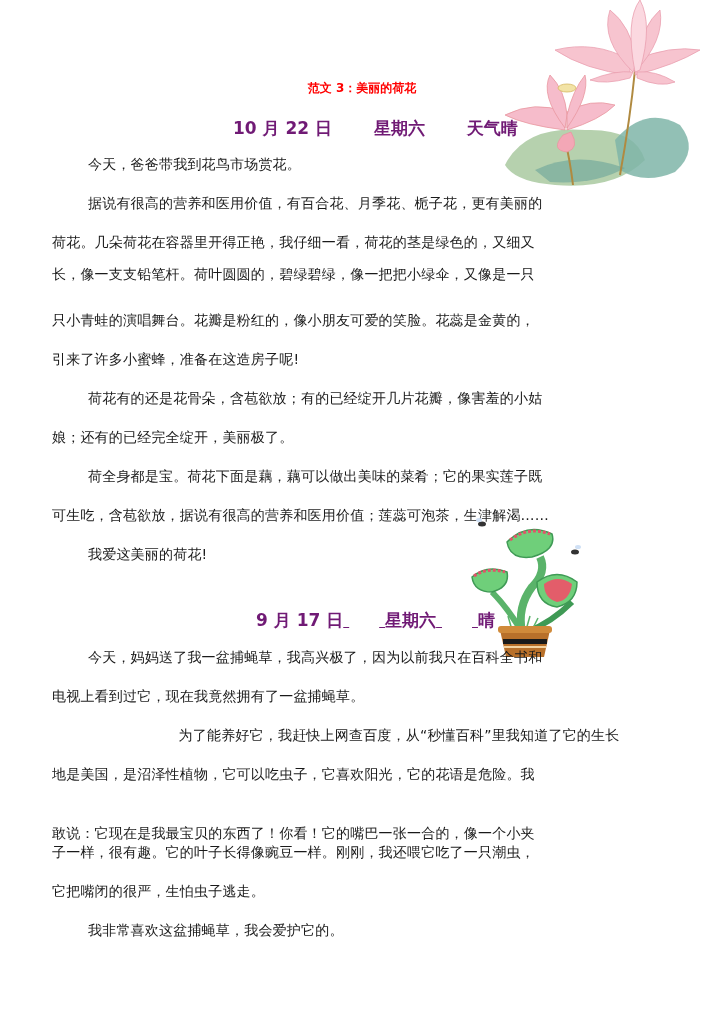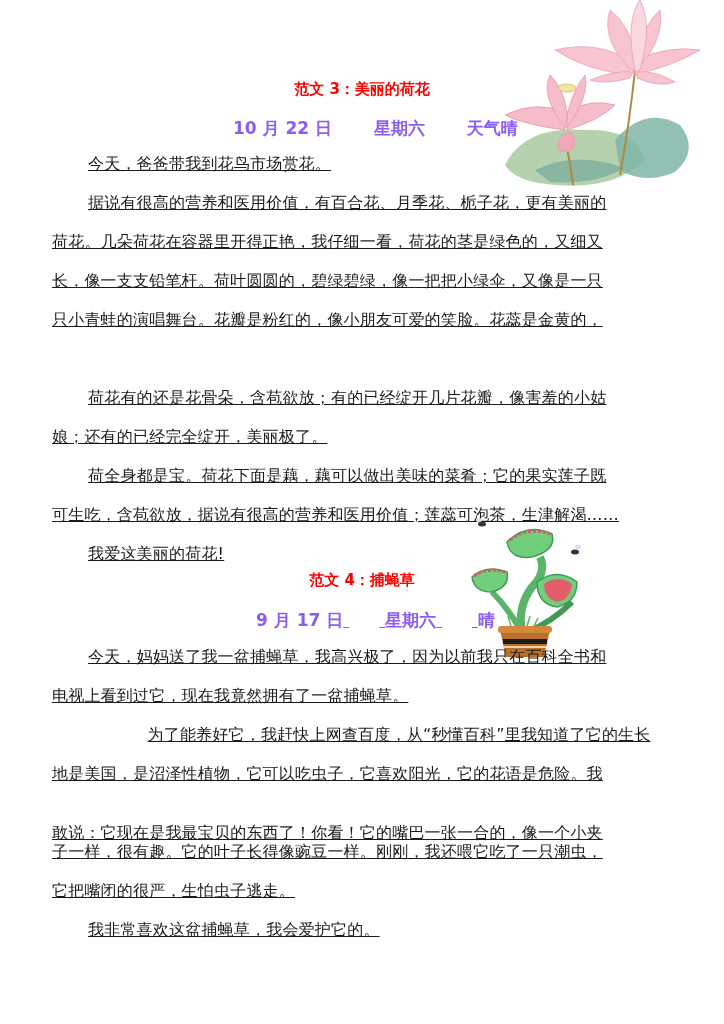--- a/index.html
+++ b/index.html
@@ -1,24 +1,24 @@
 <!DOCTYPE html>
 <html><head>
 <meta charset="utf-8">
 <style>
   html, body { margin: 0; padding: 0; background: #ffffff; }
   body { width: 724px; height: 1024px; position: relative; overflow: hidden;
          font-family: "DejaVu Sans", "Liberation Sans", sans-serif; color: #1a1a1a; }
   .page { position: absolute; left: 0; top: 0; width: 724px; height: 1024px; }
   .title { position: absolute; left: 0; width: 724px; text-align: center;
-           font-weight: bold; font-size: 15px; color: #ff0000; }
-  .dateline { position: absolute; font-weight: bold; font-size: 17px; color: #8b5cf6; white-space: nowrap; text-align: right; }
+           font-weight: bold; font-size: 12px; color: #ff0000; }
+  .dateline { position: absolute; font-weight: bold; font-size: 17px; color: #701a75; white-space: nowrap; text-align: right; }
   .dateline span { display: inline-block; }
-  .line { position: absolute; left: 52px; width: 622px; font-size: 16px; line-height: 20px;
-          white-space: nowrap; letter-spacing: 0.2px; text-decoration: underline; }
+  .line { position: absolute; left: 52px; width: 622px; font-size: 14px; line-height: 20px;
+          white-space: nowrap; letter-spacing: 0.2px; }
   .indent { left: 88px; }
   .illus { position: absolute; }
 </style>
 </head>
 <body>
 
 <div class="page">
 
   <svg class="illus" style="left:495px; top:0px;" width="215" height="190" viewBox="0 0 215 190">
 
@@ -54,22 +54,23 @@
     <span>10 月 22 日</span>
     <span style="width:30px;"></span>
     <span>星期六</span>
     <span style="width:30px;"></span>
     <span>天气晴</span>
   </div>
 
   <div class="line indent" style="top:154px;">今天，爸爸带我到花鸟市场赏花。</div>
   <div class="line indent" style="top:193px;">据说有很高的营养和医用价值，有百合花、月季花、栀子花，更有美丽的</div>
   <div class="line" style="top:232px;">荷花。几朵荷花在容器里开得正艳，我仔细一看，荷花的茎是绿色的，又细又</div>
-  <div class="line" style="top:271px;">长，像一支支铅笔杆。荷叶圆圆的，碧绿碧绿，像一把把小绿伞，又像是一只</div>
+  <div class="line" style="top:264px;">长，像一支支铅笔杆。荷叶圆圆的，碧绿碧绿，像一把把小绿伞，又像是一只</div>
   <div class="line" style="top:310px;">只小青蛙的演唱舞台。花瓣是粉红的，像小朋友可爱的笑脸。花蕊是金黄的，</div>
+  <div class="line" style="top:349px;">引来了许多小蜜蜂，准备在这造房子呢!</div>
   <div class="line indent" style="top:388px;">荷花有的还是花骨朵，含苞欲放；有的已经绽开几片花瓣，像害羞的小姑</div>
   <div class="line" style="top:427px;">娘；还有的已经完全绽开，美丽极了。</div>
   <div class="line indent" style="top:466px;">荷全身都是宝。荷花下面是藕，藕可以做出美味的菜肴；它的果实莲子既</div>
   <div class="line" style="top:505px;">可生吃，含苞欲放，据说有很高的营养和医用价值；莲蕊可泡茶，生津解渴……</div>
   <div class="line indent" style="top:544px;">我爱这美丽的荷花!</div>
 
   <svg class="illus" style="left:462px; top:512px;" width="130" height="148" viewBox="0 0 130 148">
 
     <g fill="#333">
         <ellipse cx="20" cy="12" rx="4" ry="2.5"></ellipse>
@@ -100,21 +101,20 @@
         <path d="M64 118 L68 104"></path>
         <path d="M70 118 L76 106"></path>
       </g>
 
     <path d="M38 118 L88 118 L82 145 L44 145 Z" fill="#b8702a"></path>
     <rect x="36" y="114" width="54" height="7" rx="3" fill="#d08a3a"></rect>
     <rect x="41" y="127" width="44" height="5" fill="#1a1a1a"></rect>
     <rect x="42" y="134" width="42" height="2" fill="#f4d3a0"></rect>
   </svg>
 
-  <div class="title" style="top:571px;">范文 4：捕蝇草</div>
   <div class="dateline" style="left:256px; top:609px;text-decoration:underline;">
     <span>9 月 17 日</span>
     <span style="width:30px;"></span>
     <span>星期六</span>
     <span style="width:30px;"></span>
     <span>晴</span>
   </div>
 
   <div class="line indent" style="top:647px;">今天，妈妈送了我一盆捕蝇草，我高兴极了，因为以前我只在百科全书和</div>
   <div class="line" style="top:686px;">电视上看到过它，现在我竟然拥有了一盆捕蝇草。</div>

